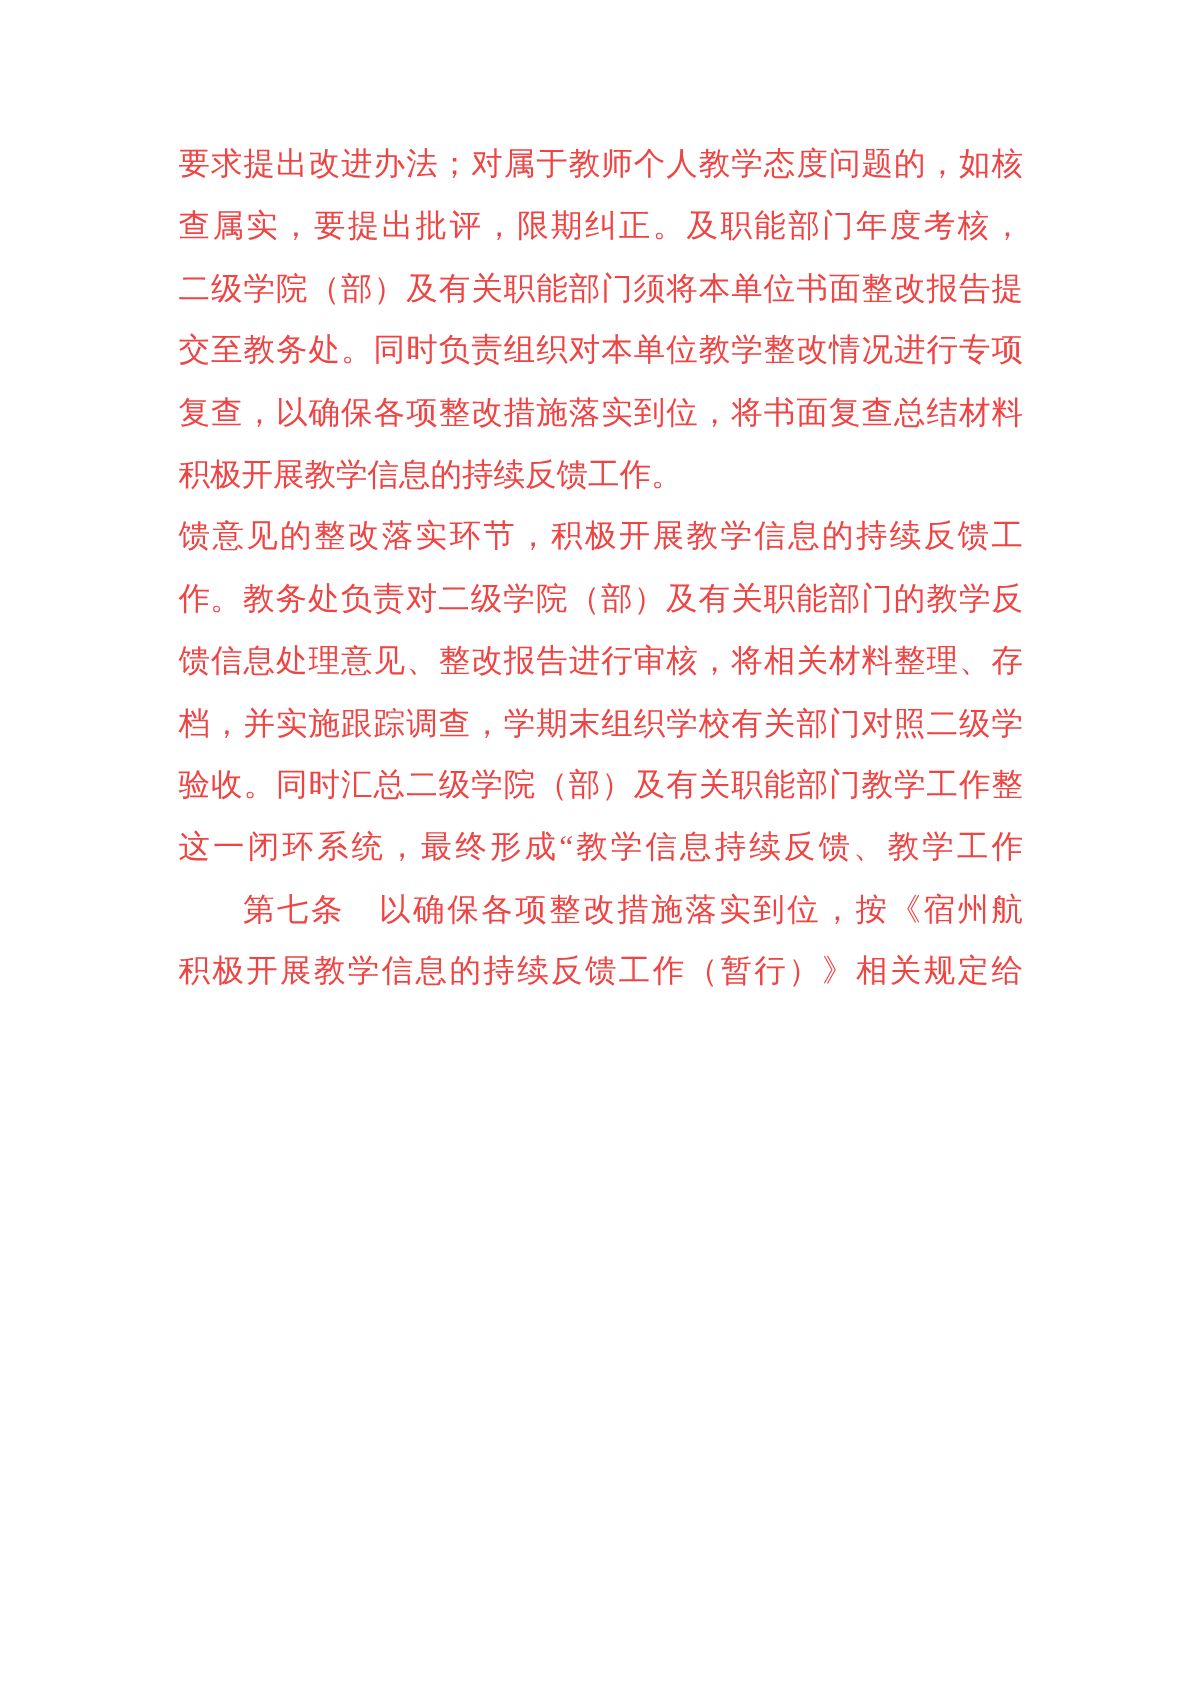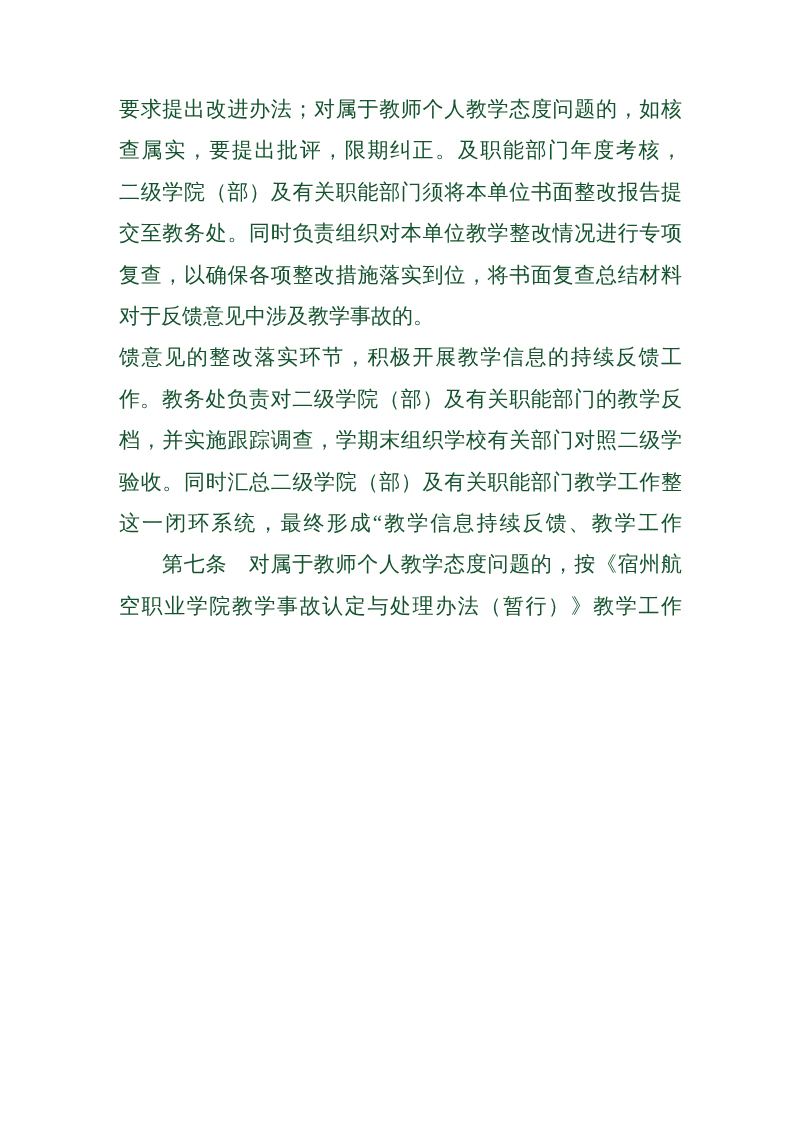--- a/index.html
+++ b/index.html
@@ -15,21 +15,21 @@
     overflow: hidden;
     font-family: "Liberation Serif", "DejaVu Serif", serif;
   }
   .content {
     position: absolute;
     left: 119px;
     top: 89px;
     width: 563px;
     font-size: 21px;
     line-height: 41.4px;
-    color: #14532d;
+    color: #ef4444;
     letter-spacing: 0;
   }
   .para {
     margin: 0;
     padding: 0;
   }
   .line {
     height: 41.4px;
     text-align: justify;
     text-justify: inter-character;
@@ -50,34 +50,35 @@
 
 <div class="page">
   <div class="content">
 
     <div class="para">
       <div class="line j">要求提出改进办法；对属于教师个人教学态度问题的，如核</div>
       <div class="line j">查属实，要提出批评，限期纠正。及职能部门年度考核，</div>
       <div class="line j">二级学院（部）及有关职能部门须将本单位书面整改报告提</div>
       <div class="line j">交至教务处。同时负责组织对本单位教学整改情况进行专项</div>
       <div class="line j">复查，以确保各项整改措施落实到位，将书面复查总结材料</div>
-      <div class="line">对于反馈意见中涉及教学事故的。</div>
+      <div class="line">积极开展教学信息的持续反馈工作。</div>
     </div>
 
     <div class="para">
       <div class="line">馈意见的整改落实环节，积极开展教学信息的持续反馈工作。</div>
     </div>
 
     <div class="para">
       <div class="line j first">教务处负责对二级学院（部）及有关职能部门的教学反</div>
+      <div class="line j">馈信息处理意见、整改报告进行审核，将相关材料整理、存</div>
       <div class="line j">档，并实施跟踪调查，学期末组织学校有关部门对照二级学</div>
       <div class="line j">验收。同时汇总二级学院（部）及有关职能部门教学工作整</div>
       <div class="line j">这一闭环系统，最终形成“教学信息持续反馈、教学工作</div>
     </div>
 
     <div class="para">
-      <div class="line j first">第七条　对属于教师个人教学态度问题的，按《宿州航</div>
-      <div class="line j">空职业学院教学事故认定与处理办法（暂行）》教学工作</div>
+      <div class="line j first">第七条　以确保各项整改措施落实到位，按《宿州航</div>
+      <div class="line j">积极开展教学信息的持续反馈工作（暂行）》相关规定给</div>
     </div>
 
 
   </div>
 </div>
 
 </body></html>

